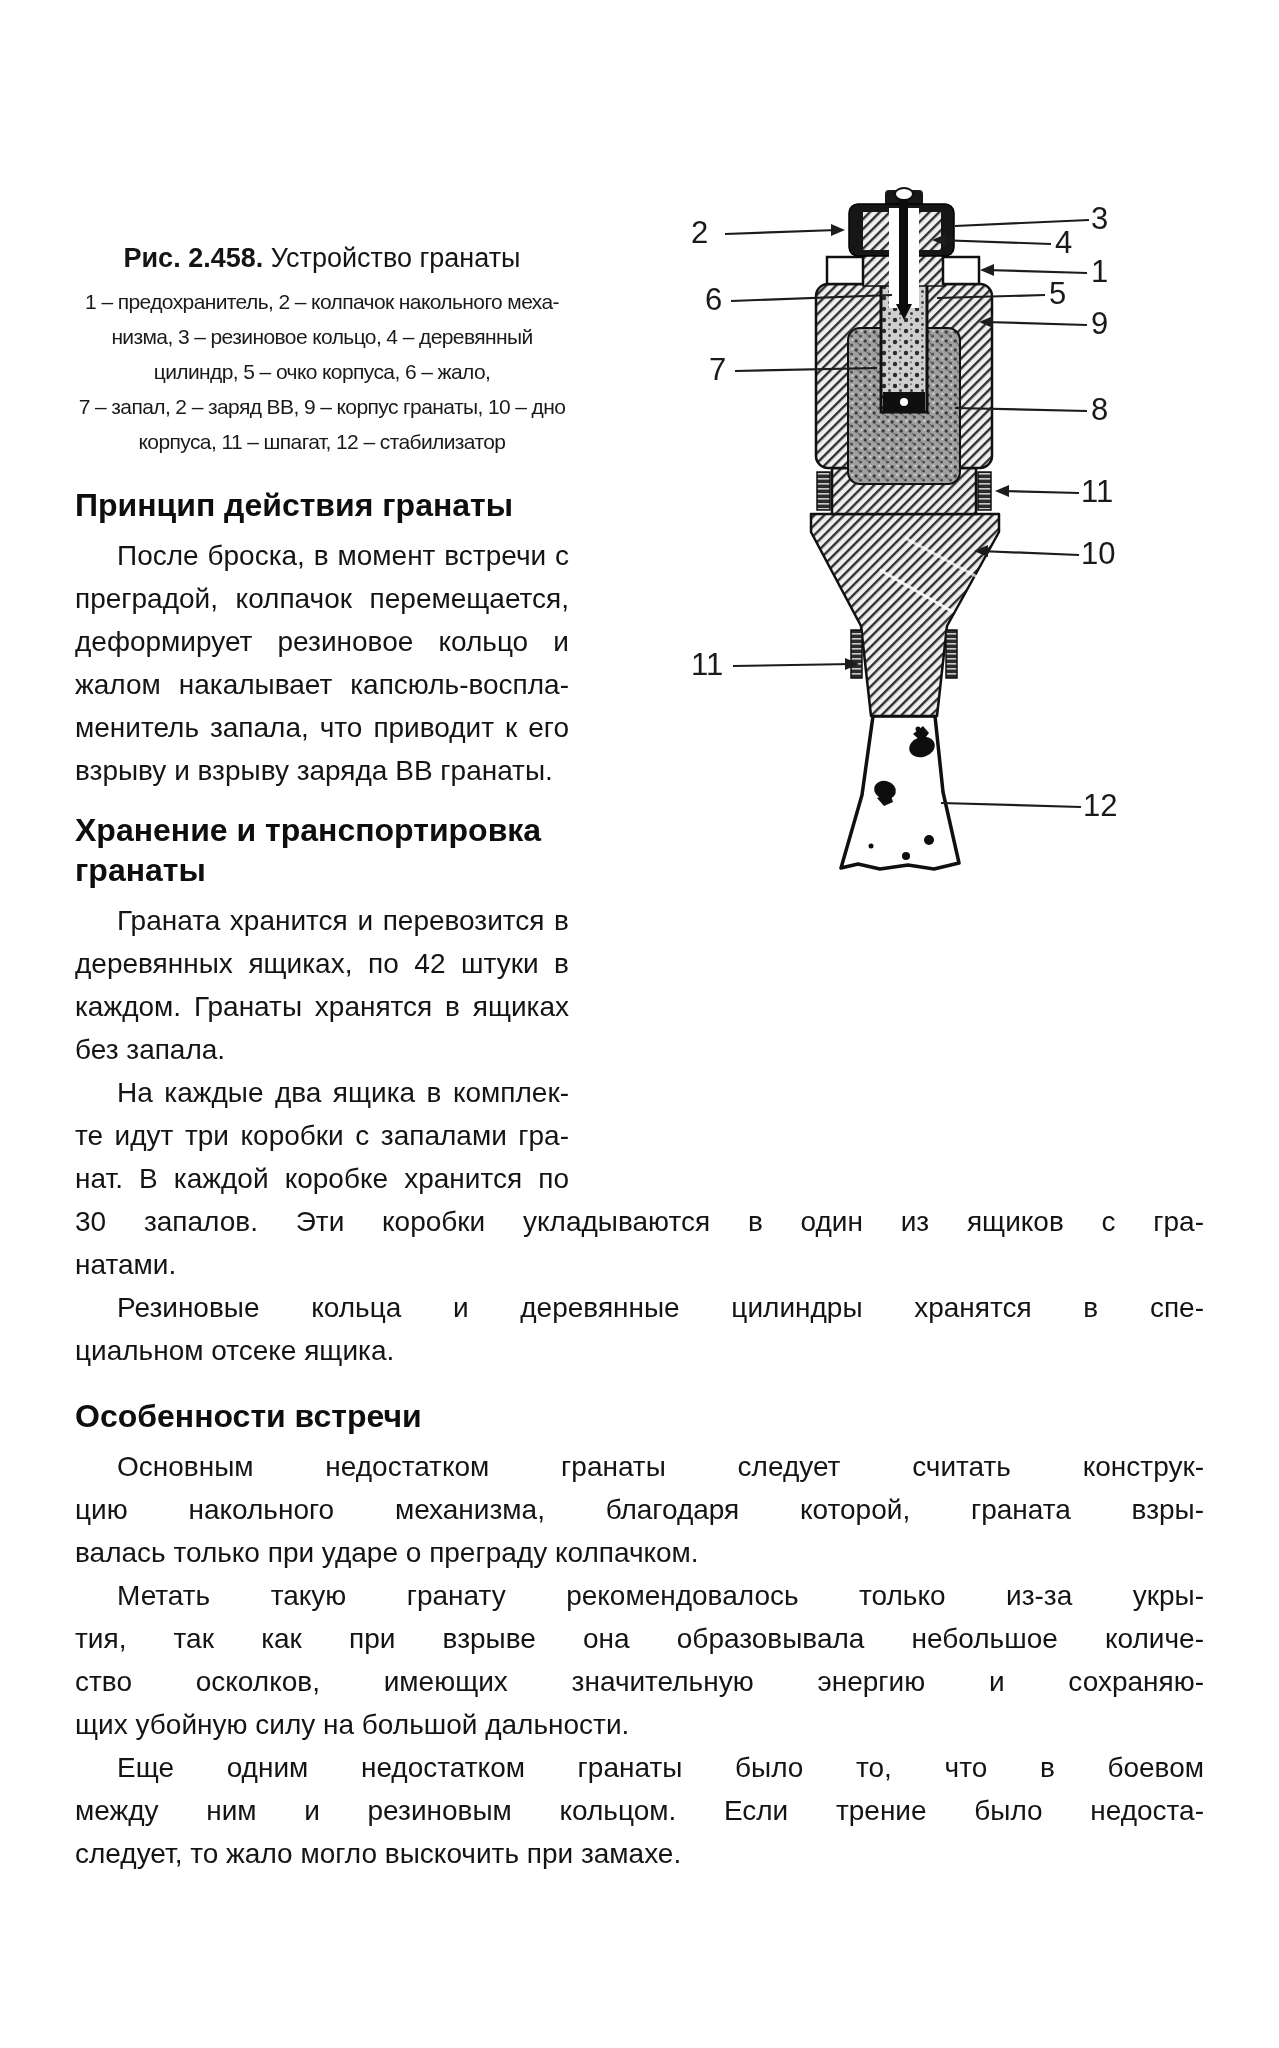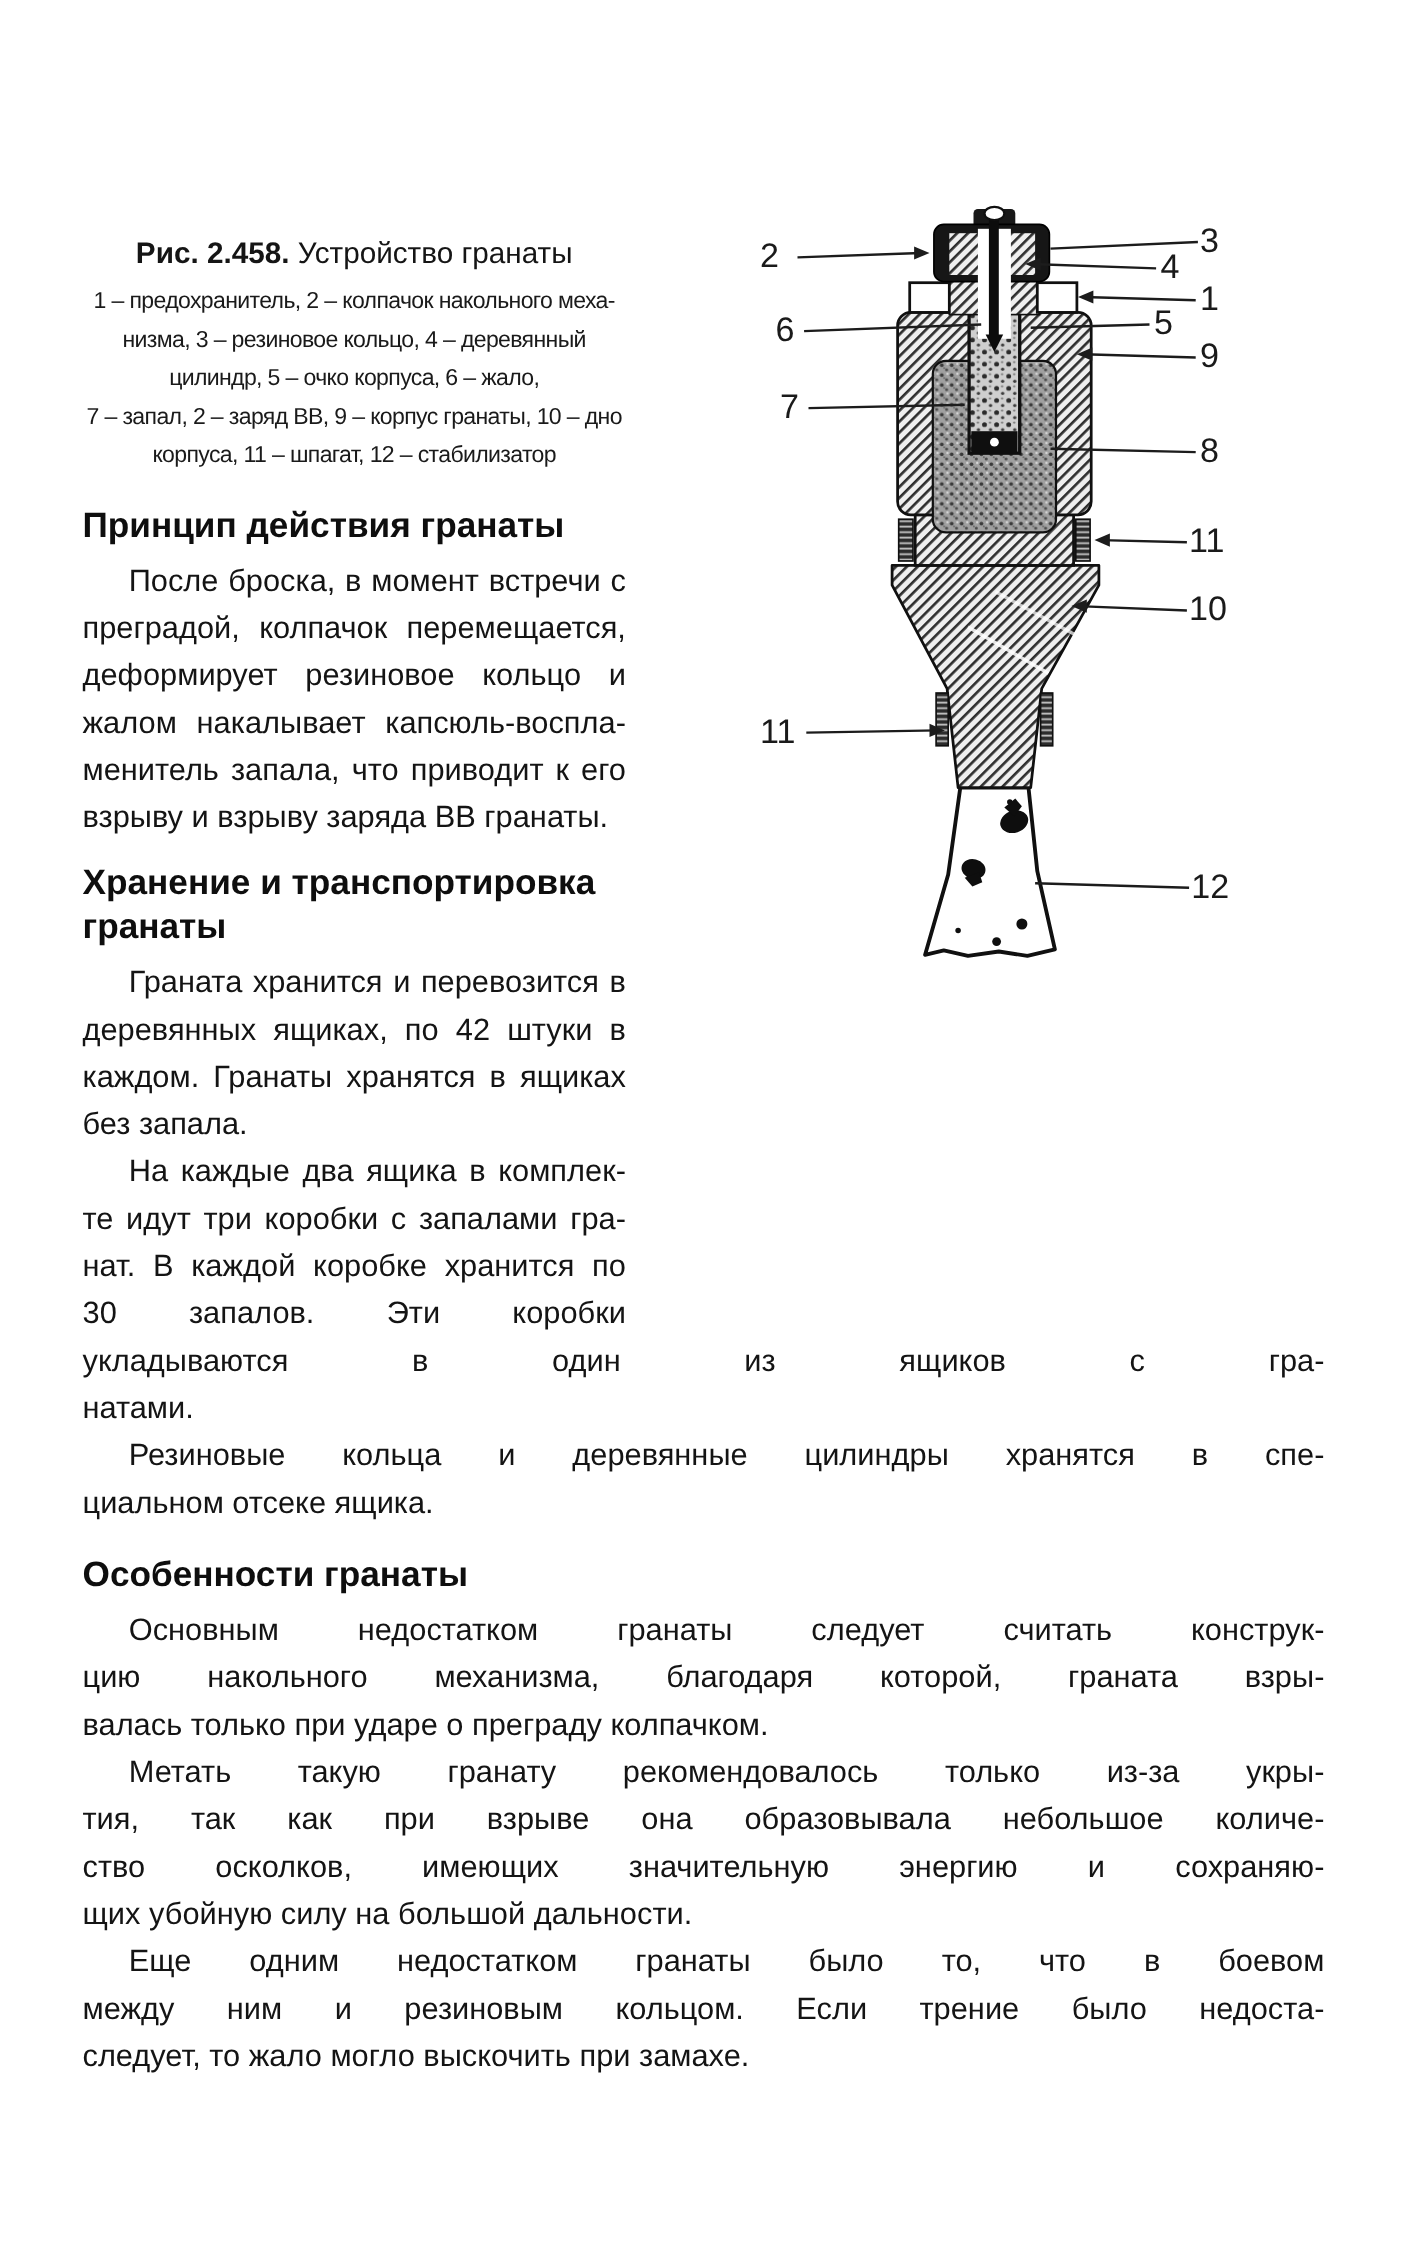--- a/index.html
+++ b/index.html
@@ -10,21 +10,21 @@
   }
   .content{padding:140px 75px 0 75px;box-sizing:border-box;width:1279px;}
 
   
   .figure-float{
     float:right;width:629px;height:1045px;margin-left:6px;
   }
   .figure-float svg{display:block;}
 
   
-  .caption-block{margin-top:72px;}
+  .caption-block{margin-top:100px;}
   .cap-title{
     text-align:center;font-size:27px;line-height:36px;color:#151515;
   }
   .cap-title .b{font-weight:bold;}
   .caption-legend{margin-top:8px;font-size:21px;line-height:35px;letter-spacing:-0.6px;color:#1a1a1a;}
   .caption-legend .ln{text-align:center;}
 
   
   .h{
     font-weight:bold;font-size:32px;line-height:40px;color:#0e0e0e;
@@ -207,21 +207,21 @@
         <div class="ln">натами.</div>
       </div>
     <div class="para">
         <div class="ln">Резиновые кольца и деревянные цилиндры хранятся в спе-</div>
         <div class="ln">циальном отсеке ящика.</div>
       </div>
   </div>
 
   <div class="section">
     <h2 class="h h3-space">
-        <div class="ln">Особенности гранаты</div>
+        <div class="ln">Особенности встречи</div>
       </h2>
     <div class="para para-space">
         <div class="ln">Основным недостатком гранаты следует считать конструк-</div>
         <div class="ln">цию накольного механизма, благодаря которой, граната взры-</div>
         <div class="ln">валась только при ударе о преграду колпачком.</div>
       </div>
     <div class="para">
         <div class="ln">Метать такую гранату рекомендовалось только из-за укры-</div>
         <div class="ln">тия, так как при взрыве она образовывала небольшое количе-</div>
         <div class="ln">ство осколков, имеющих значительную энергию и сохраняю-</div>

